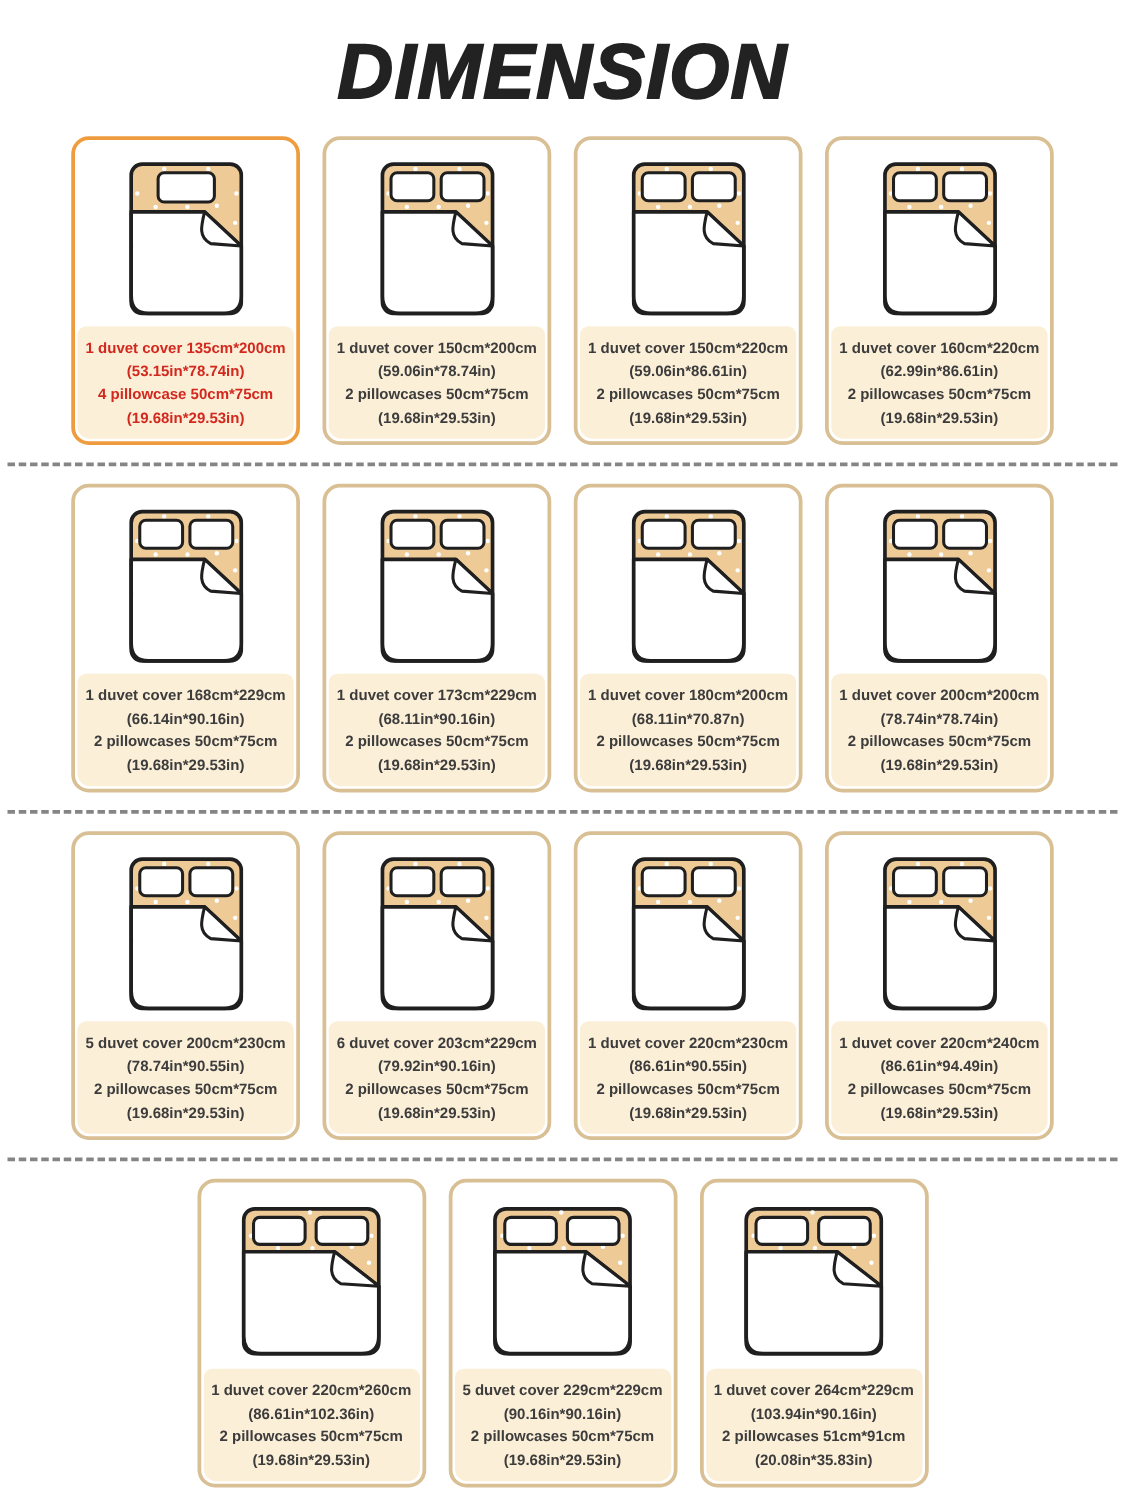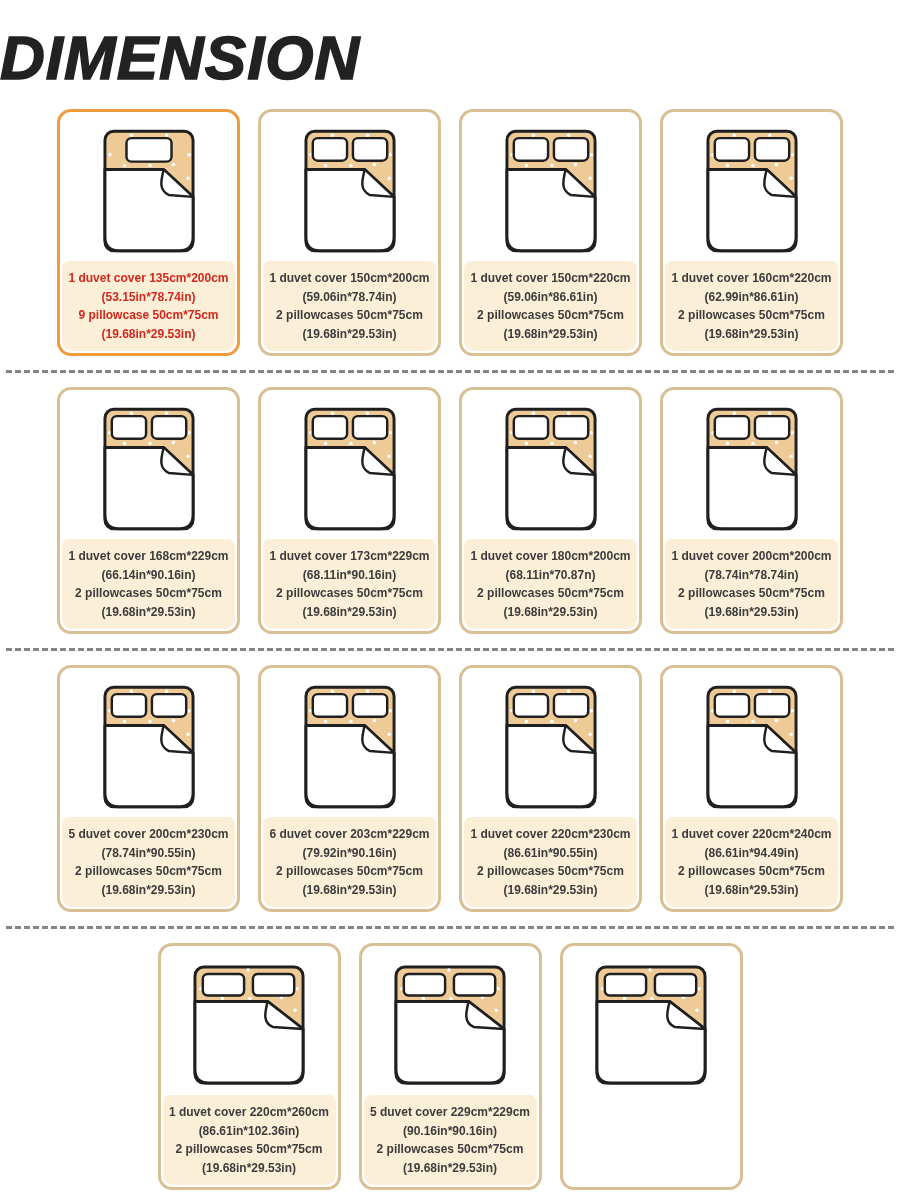--- a/index.html
+++ b/index.html
@@ -2,21 +2,21 @@
 <html style="--card-border: #d9bf94; --highlight-border: #ef9c3e; --panel-bg: #fcefd8; --bed-fill: #eeca96; --outline: #1f1f1f; --text: #3c3c3c; --highlight-text: #d2281e; --divider: #858585;"><head>
 <meta charset="utf-8">
 <style>
   * { box-sizing: border-box; margin: 0; padding: 0; }
   html, body { background: #ffffff; }
   body {
     width: 900px; height: 1198px; margin: 0 auto; overflow: hidden;
     font-family: "Liberation Sans", sans-serif;
   }
   .page-title {
-    margin: 22px 0 16px; text-align: left;
+    margin: 22px 0 16px; text-align: center;
     font-size: 62px; font-weight: bold; font-style: italic;
     letter-spacing: 1px; color: #222222;
     -webkit-text-stroke: 1.5px #222222;
   }
   .card-row {
     display: flex; justify-content: center; gap: 18px;
   }
   .row-divider {
     border: none; border-top: 3px dashed var(--divider, #858585);
     margin: 14px 6px;
@@ -79,21 +79,21 @@
         <rect class="pillow pillow-right" x="50" y="9" width="35" height="23" rx="5"></rect>
         <rect class="pillow pillow-single" x="24" y="9" width="46" height="24" rx="5"></rect>
         <path class="duvet" d="M2 41 L62 41 L92 69 L92 110 Q92 124 78 124 L16 124 Q2 124 2 110 Z"></path>
         <path class="flap" d="M62 41 C59 53 57 62 67 67 L92 69 Z"></path>
       </svg>
 
     </div>
     <div class="panel">
       <div class="line l0">1 duvet cover 135cm*200cm</div>
       <div class="line l1">(53.15in*78.74in)</div>
-      <div class="line l2">9 pillowcase 50cm*75cm</div>
+      <div class="line l2">4 pillowcase 50cm*75cm</div>
       <div class="line l3">(19.68in*29.53in)</div>
     </div>
   </div>
     <div class="card">
     <div class="bed-wrap">
       <svg class="bed-portrait" viewBox="0 0 94 126" aria-hidden="true">
         <rect class="bed-body" x="2" y="2" width="90" height="122" rx="9"></rect>
         <g>
           <circle class="sparkle" cx="29" cy="6" r="1.8"></circle>
           <circle class="sparkle" cx="65" cy="6" r="1.8"></circle>
@@ -485,14 +485,20 @@
           <circle class="sparkle" cx="58" cy="34" r="1.8"></circle>
           <circle class="sparkle" cx="90" cy="33" r="1.8"></circle>
           <circle class="sparkle" cx="104" cy="46" r="1.8"></circle>
         </g>
         <rect class="pillow pillow-left" x="10" y="9" width="42" height="22" rx="5"></rect>
         <rect class="pillow pillow-right" x="61" y="9" width="42" height="22" rx="5"></rect>
         <path class="duvet" d="M2 37 L76 37 L112 65 L112 106 Q112 120 98 120 L16 120 Q2 120 2 106 Z"></path>
         <path class="flap" d="M76 37 C73 49 71 58 81 63 L112 65 Z"></path>
       </svg>
     </div>
+    <div class="panel">
+      <div class="line l0">1 duvet cover 264cm*229cm</div>
+      <div class="line l1">(103.94in*90.16in)</div>
+      <div class="line l2">2 pillowcases 51cm*91cm</div>
+      <div class="line l3">(20.08in*35.83in)</div>
+    </div>
   </div>
   </div>
 
 </body></html>

